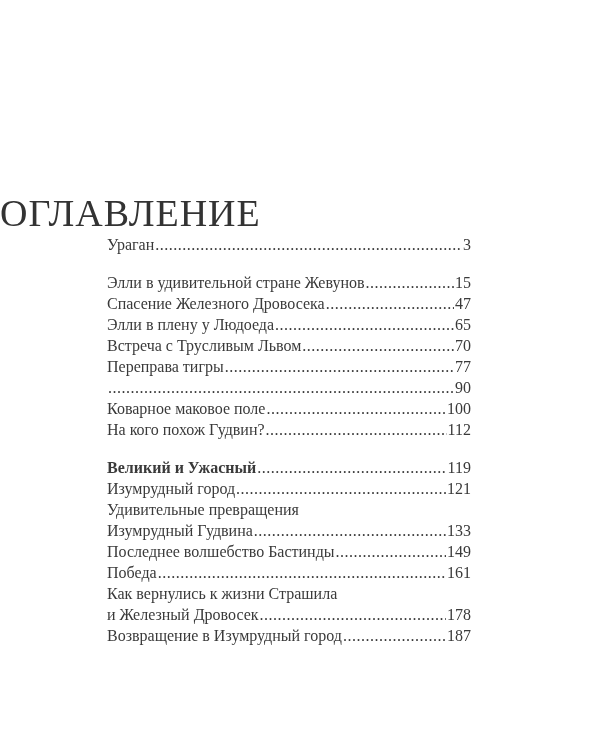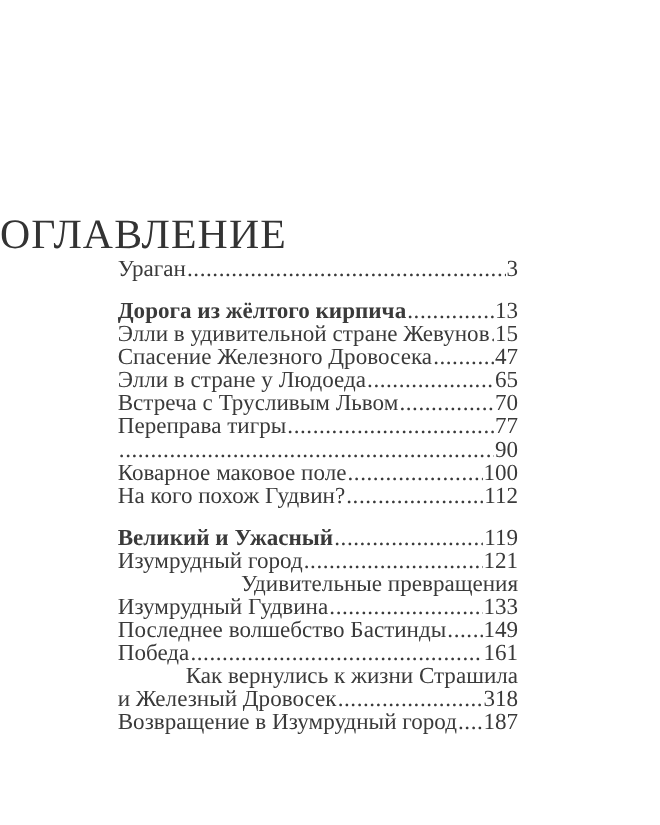--- a/index.html
+++ b/index.html
@@ -8,68 +8,63 @@
       font-family: "Liberation Serif", "DejaVu Serif", serif;
       color: #3a3a3a; position: relative; overflow: hidden;
     }
     .title {
       position: absolute; left: 0; right: 0; top: 166px;
       text-align: left; font-size: 38px; letter-spacing: 1px;
       color: #333333; font-weight: normal;
     }
     .toc {
       position: absolute; left: 107px; width: 364px; top: 234px;
-      font-size: 21px;
+      font-size: 16px;
     }
     .entry { display: flex; align-items: baseline; height: 21px; line-height: 21px; white-space: nowrap; }
     .entry .label { flex: 0 0 auto; }
     .entry .dots {
       flex: 1 1 auto; overflow: hidden; margin: 0 1px;
       letter-spacing: 0.5px;
     }
     .entry .dots::before {
       content: "....................................................................................................................................................................";
     }
     .entry .page { flex: 0 0 auto; }
     .entry.bold .label { font-weight: bold; }
-    .entry.cont { display: block; text-align: right; }
+    .entry.cont { display: block; }
     .gap { height: 17px; }
   </style>
 </head>
 <body>
 
 <h1 class="title">ОГЛАВЛЕНИЕ</h1>
 
 <div class="toc">
 
   <div class="entry">
     <span class="label">Ураган</span>
     <span class="dots"></span>
     <span class="page">3</span>
   </div>
 
   <div class="gap"></div>
 
-  <div class="entry bold">
-    <span class="label">Дорога из жёлтого кирпича</span>
-    <span class="dots"></span>
-    <span class="page">13</span>
-  </div>
   <div class="entry">
     <span class="label">Элли в удивительной стране Жевунов</span>
     <span class="dots"></span>
     <span class="page">15</span>
   </div>
   <div class="entry">
     <span class="label">Спасение Железного Дровосека</span>
     <span class="dots"></span>
     <span class="page">47</span>
   </div>
   <div class="entry">
-    <span class="label">Элли в стране у Людоеда</span>
+    <span class="label">Элли в плену у Людоеда</span>
     <span class="dots"></span>
     <span class="page">65</span>
   </div>
   <div class="entry">
     <span class="label">Встреча с Трусливым Львом</span>
     <span class="dots"></span>
     <span class="page">70</span>
   </div>
   <div class="entry">
     <span class="label">Переправа тигры</span>
@@ -120,20 +115,20 @@
     <span class="label">Победа</span>
     <span class="dots"></span>
     <span class="page">161</span>
   </div>
   <div class="entry cont">
     <span class="label">Как вернулись к жизни Страшила</span>
   </div>
   <div class="entry">
     <span class="label">и Железный Дровосек</span>
     <span class="dots"></span>
-    <span class="page">318</span>
+    <span class="page">178</span>
   </div>
   <div class="entry">
     <span class="label">Возвращение в Изумрудный город</span>
     <span class="dots"></span>
     <span class="page">187</span>
   </div>
 </div>
 
 </body></html>

